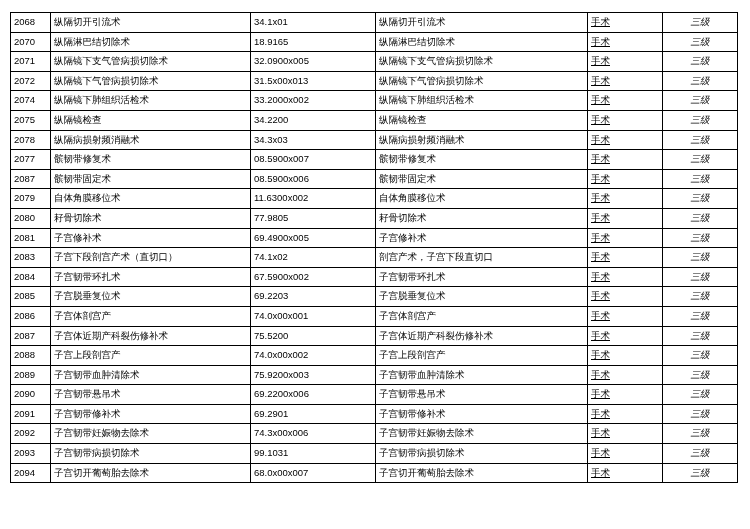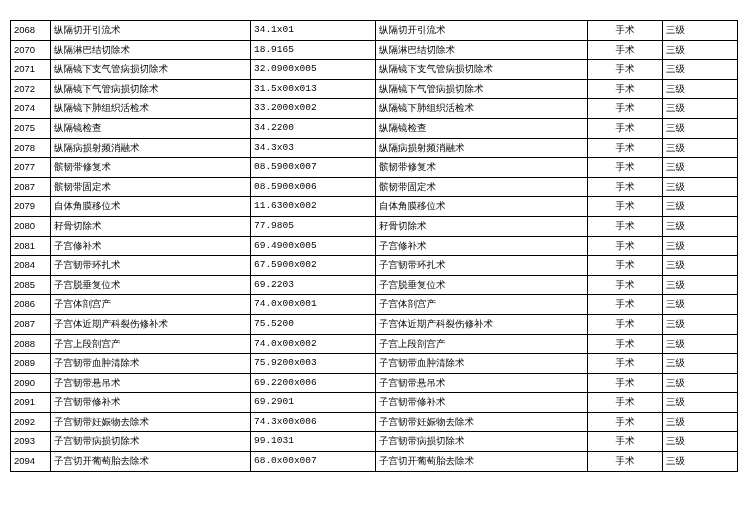--- a/index.html
+++ b/index.html
@@ -11,21 +11,21 @@
     width: 750px;
     height: 529px;
     font-family: "Liberation Sans", sans-serif;
     color: #000000;
     overflow: hidden;
   }
   .page {
     width: 678px;
     height: 529px;
     box-sizing: border-box;
-    padding: 20px 12px 8px 10px;
+    padding: 12px 12px 8px 10px;
     display: flex;
     flex-direction: column;
     border-radius: 17px;
   }
   table.proc-table {
     border-collapse: collapse;
     table-layout: fixed;
     width: 727px;
     font-size: 9.5px;
   }
@@ -39,24 +39,24 @@
     text-overflow: clip;
   }
   col.c-id    { width: 40px; }
   col.c-name  { width: 200px; }
   col.c-code  { width: 125px; }
   col.c-alt   { width: 212px; }
   col.c-type  { width: 75px; }
   col.c-level { width: 75px; }
   td.id    { text-align: center; padding-left: 6px; text-align: left;}
   td.name  { text-align: left; }
-  td.code  { text-align: left; font-family: Liberation Mono, monospace; }
+  td.code  { text-align: left; }
   td.alt   { text-align: left; }
-  td.type  { text-align: center; }
-  td.level { text-align: left; }
+  td.type  { text-align: left; text-decoration: underline; }
+  td.level { text-align: center; font-style: italic; }
 </style>
 </head>
 <body>
 
 <div class="page">
   <table class="proc-table">
     <colgroup>
       <col class="c-id">
       <col class="c-name">
       <col class="c-code">
@@ -155,20 +155,28 @@
         </tr>
         <tr>
           <td class="id">2081</td>
           <td class="name">子宫修补术</td>
           <td class="code">69.4900x005</td>
           <td class="alt">子宫修补术</td>
           <td class="type">手术</td>
           <td class="level">三级</td>
         </tr>
         <tr>
+          <td class="id">2083</td>
+          <td class="name">子宫下段剖宫产术（直切口）</td>
+          <td class="code">74.1x02</td>
+          <td class="alt">剖宫产术，子宫下段直切口</td>
+          <td class="type">手术</td>
+          <td class="level">三级</td>
+        </tr>
+        <tr>
           <td class="id">2084</td>
           <td class="name">子宫韧带环扎术</td>
           <td class="code">67.5900x002</td>
           <td class="alt">子宫韧带环扎术</td>
           <td class="type">手术</td>
           <td class="level">三级</td>
         </tr>
         <tr>
           <td class="id">2085</td>
           <td class="name">子宫脱垂复位术</td>

